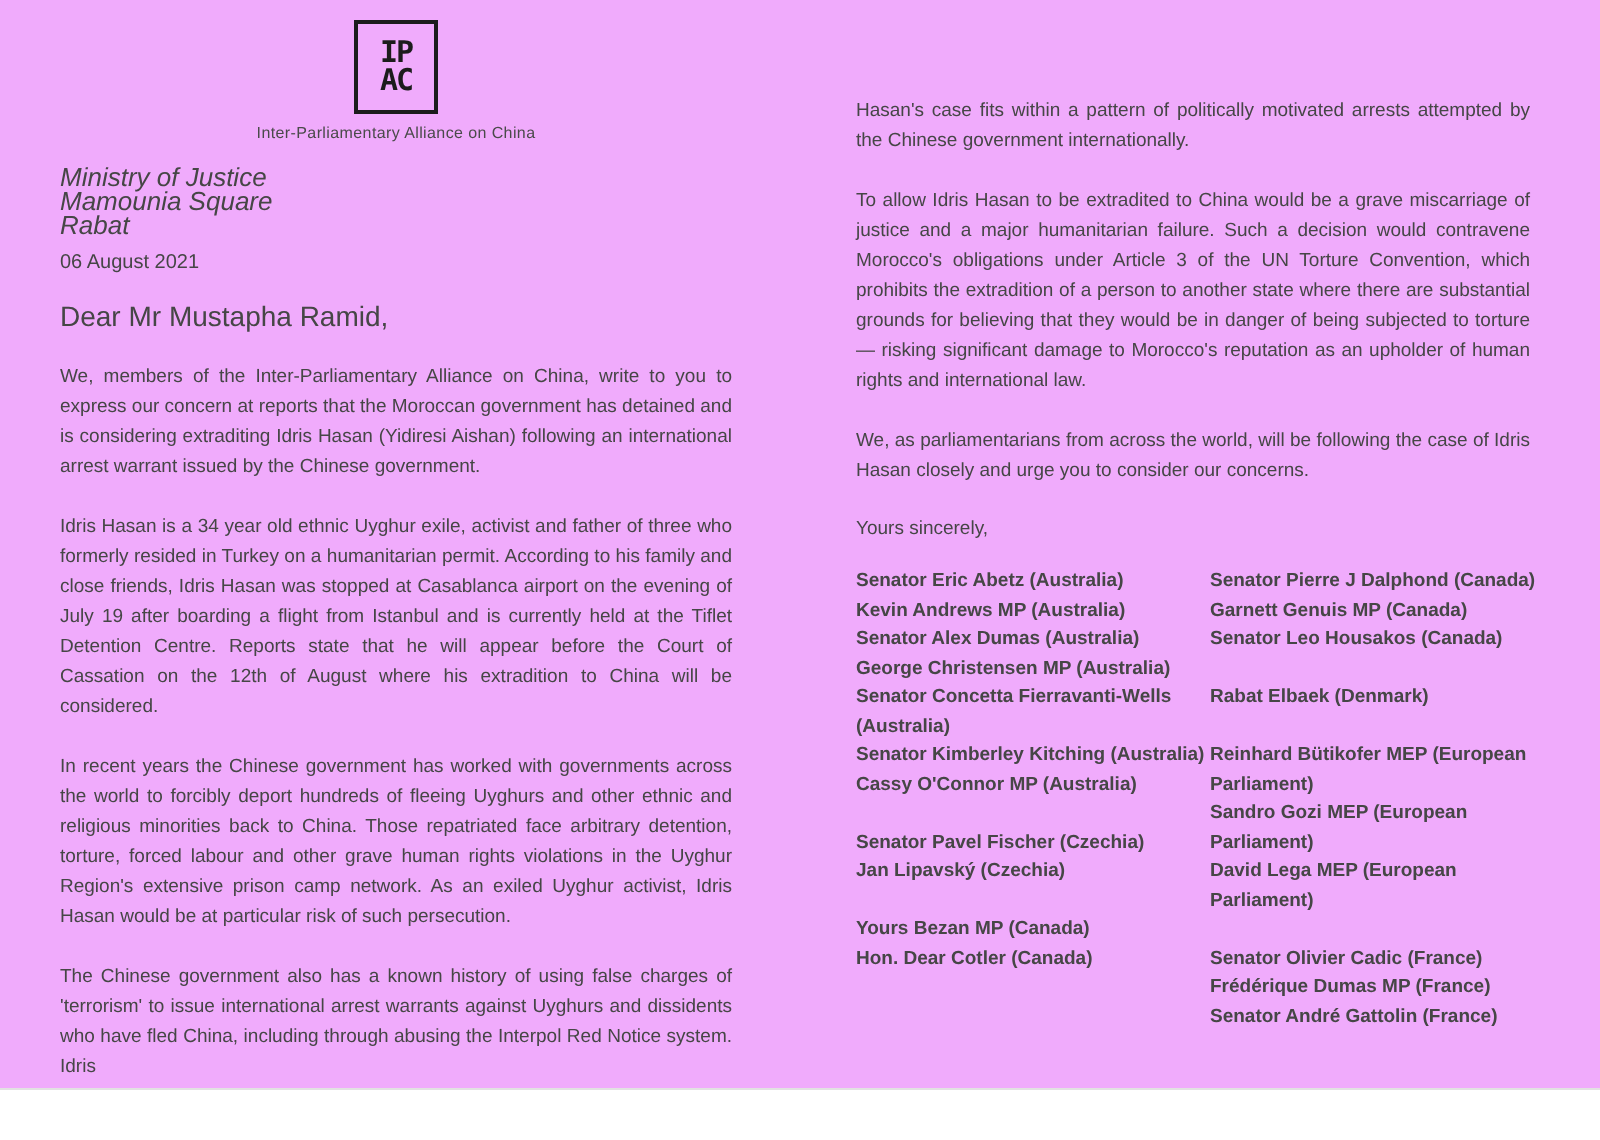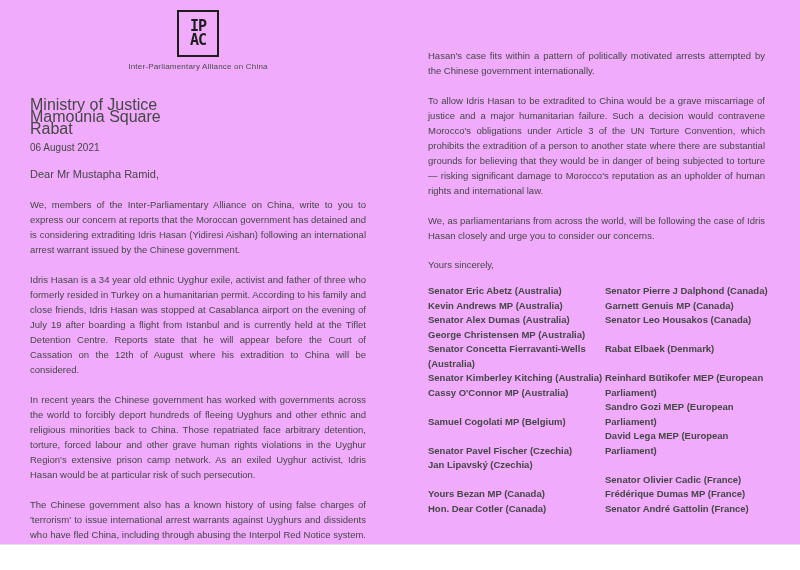--- a/index.html
+++ b/index.html
@@ -27,27 +27,27 @@
     font-family:"DejaVu Sans Mono",monospace;
     font-weight:bold;font-size:15px;line-height:0.92;
     color:#1c1c1c;letter-spacing:-1px;
   }
   .org-name{
     margin-top:5px;text-align:center;
     font-size:8px;letter-spacing:0.2px;color:#4a4a4a;
   }
 
   .recipient{
-    margin-top:28px;font-size:16px;line-height:12px;white-space:pre-line;
+    margin-top:12px;font-size:13px;line-height:12px;white-space:pre-line;font-style:italic;
   }
   .date{
     margin-top:7px;font-size:10px;line-height:12px;
   }
   .greeting{
-    margin-top:13px;font-size:11px;line-height:15px;
+    margin-top:13px;font-size:14px;line-height:15px;
   }
   p.body-par{
     margin:15px 0 0 0;
     font-size:9.5px;line-height:15px;
     text-align:justify;
   }
   p.body-par.continues{text-align-last:justify;}
   .page-2 p.body-par:first-child{margin-top:48px;}
   .closing{
     margin-top:14px;font-size:9.5px;line-height:15px;
@@ -98,23 +98,20 @@
             <div class="sig-entry">Senator Eric Abetz (Australia)</div>
             <div class="sig-entry">Kevin Andrews MP (Australia)</div>
             <div class="sig-entry">Senator Alex Dumas (Australia)</div>
             <div class="sig-entry">George Christensen MP (Australia)</div>
             <div class="sig-entry">Senator Concetta Fierravanti-Wells
 (Australia)</div>
             <div class="sig-entry">Senator Kimberley Kitching (Australia)</div>
             <div class="sig-entry">Cassy O'Connor MP (Australia)</div>
           </div>
           <div class="sig-group">
-            <div class="sig-entry">Samuel Cogolati MP (Belgium)</div>
-          </div>
-          <div class="sig-group">
             <div class="sig-entry">Senator Pavel Fischer (Czechia)</div>
             <div class="sig-entry">Jan Lipavský (Czechia)</div>
           </div>
           <div class="sig-group">
             <div class="sig-entry">Yours Bezan MP (Canada)</div>
             <div class="sig-entry">Hon. Dear Cotler (Canada)</div>
           </div>
         </div>
       <div class="sig-col sig-col-right">
           <div class="sig-group">

